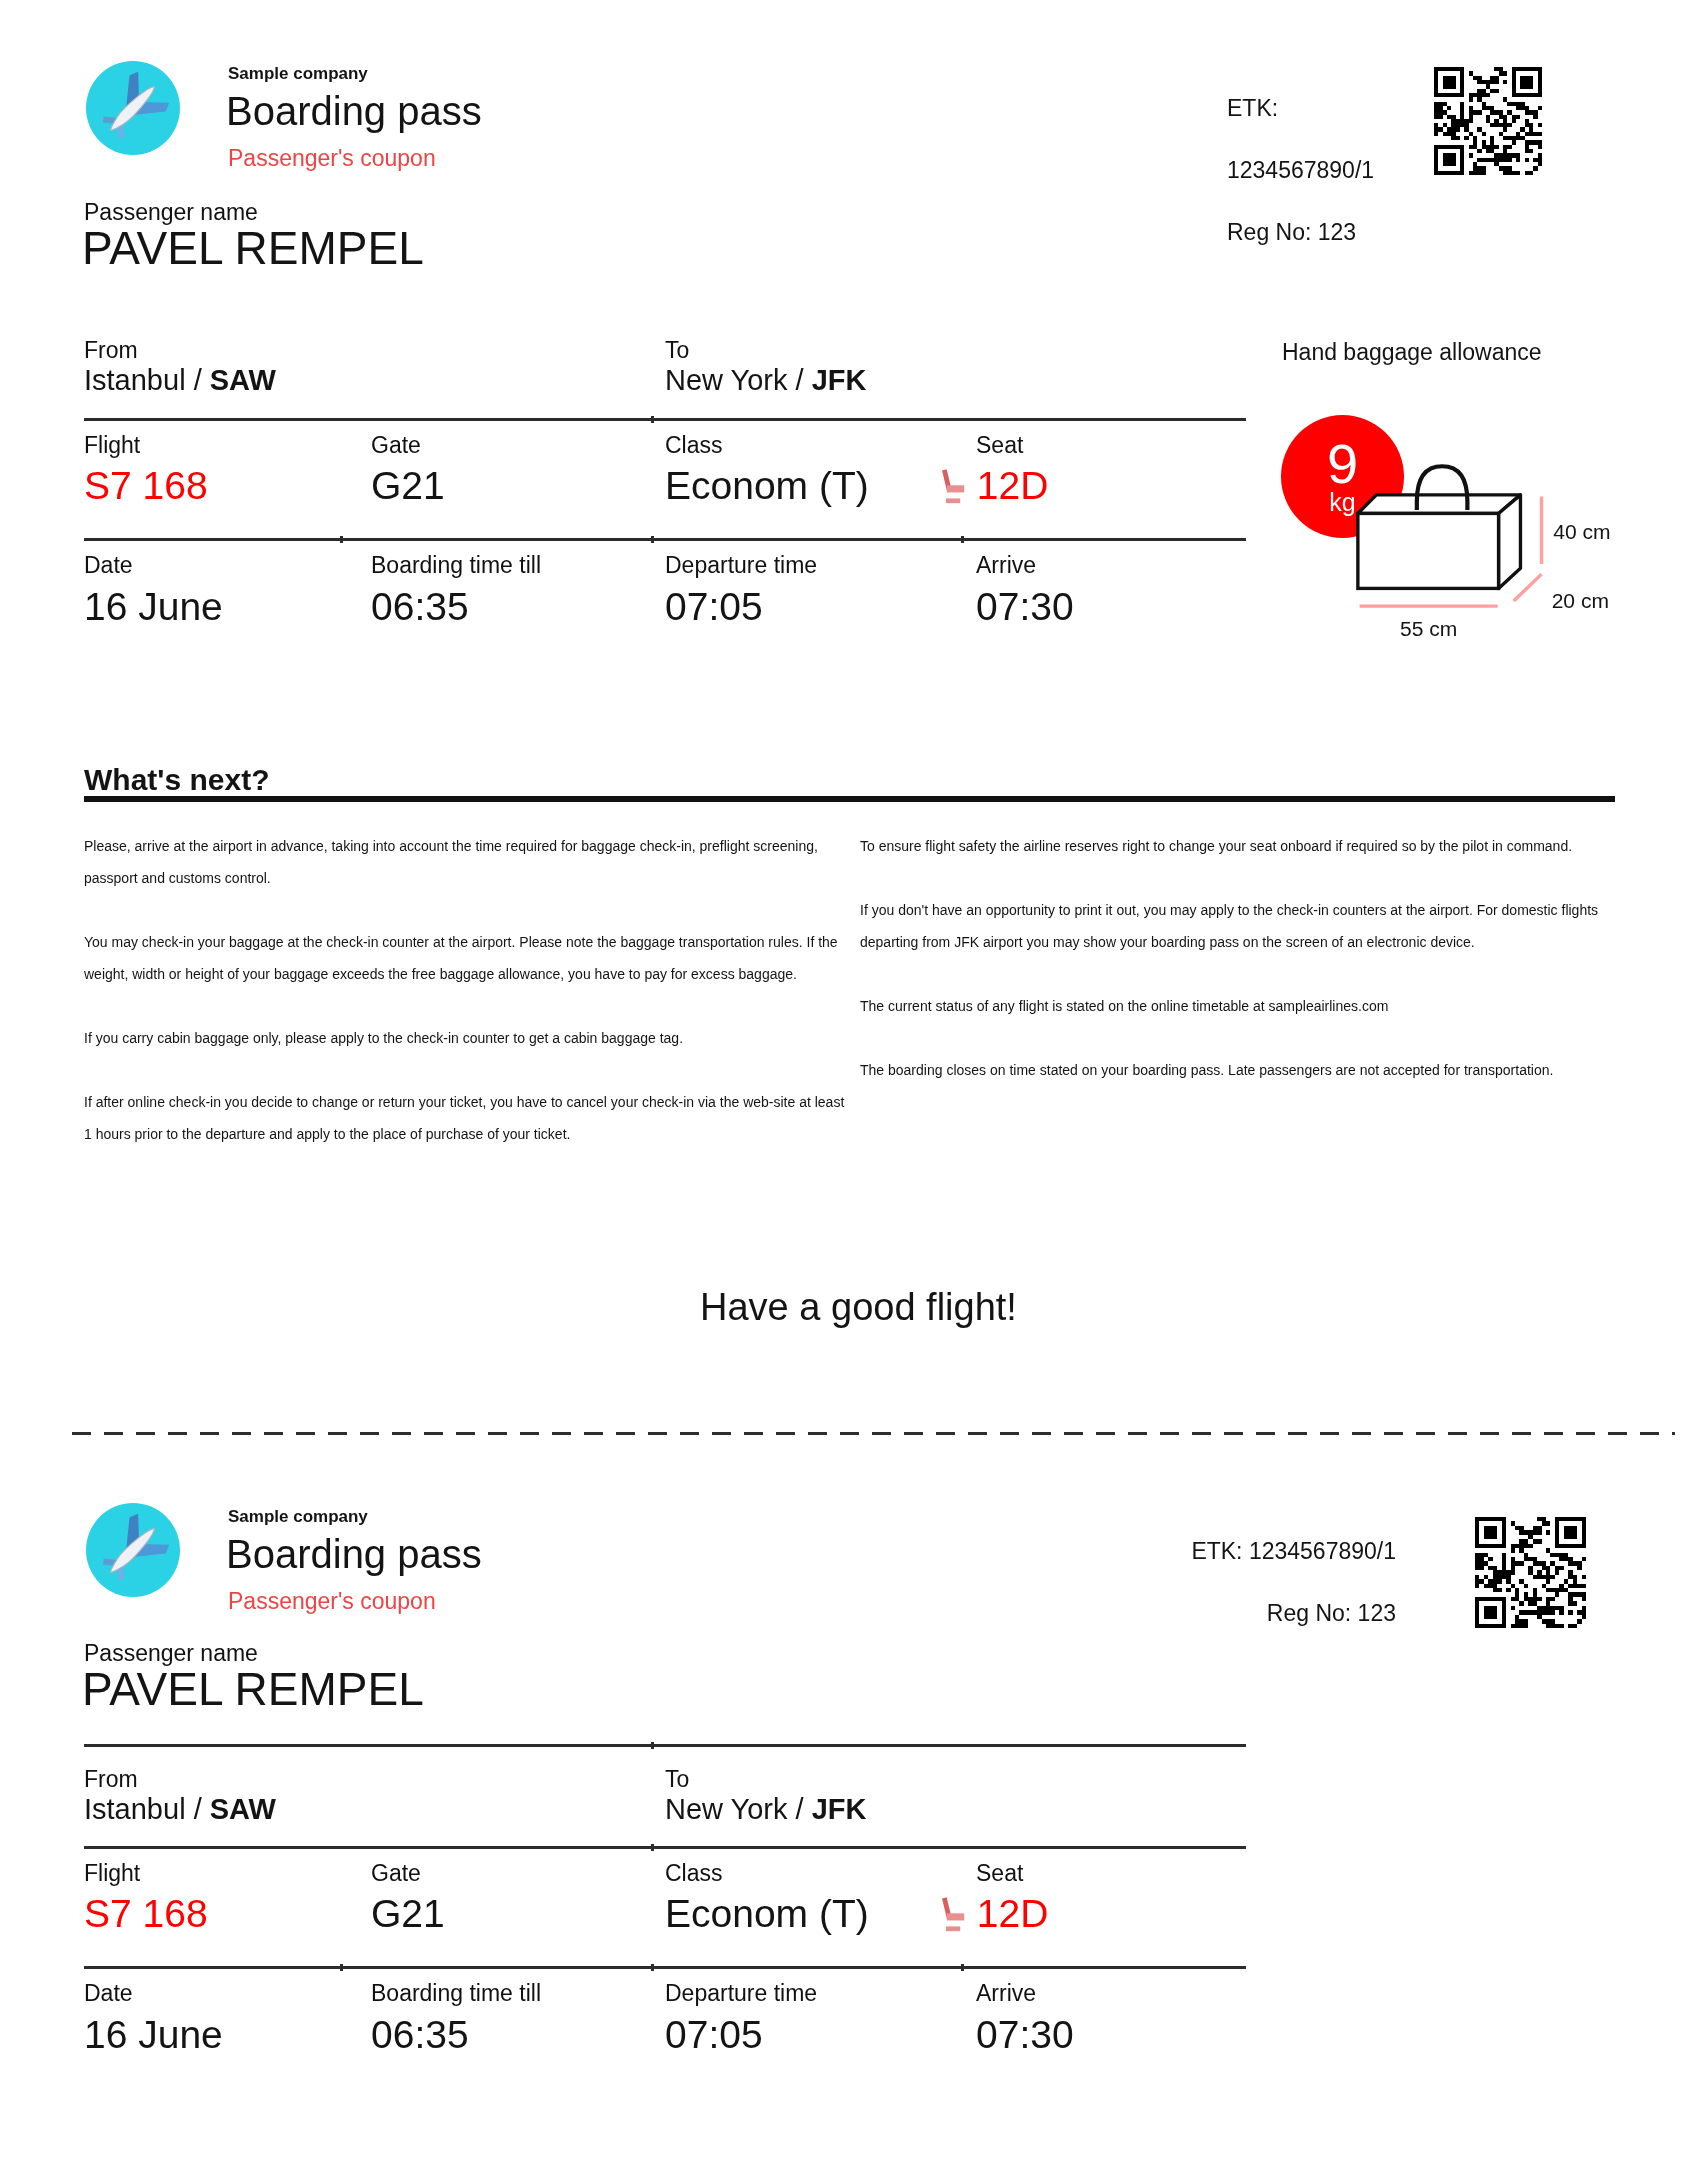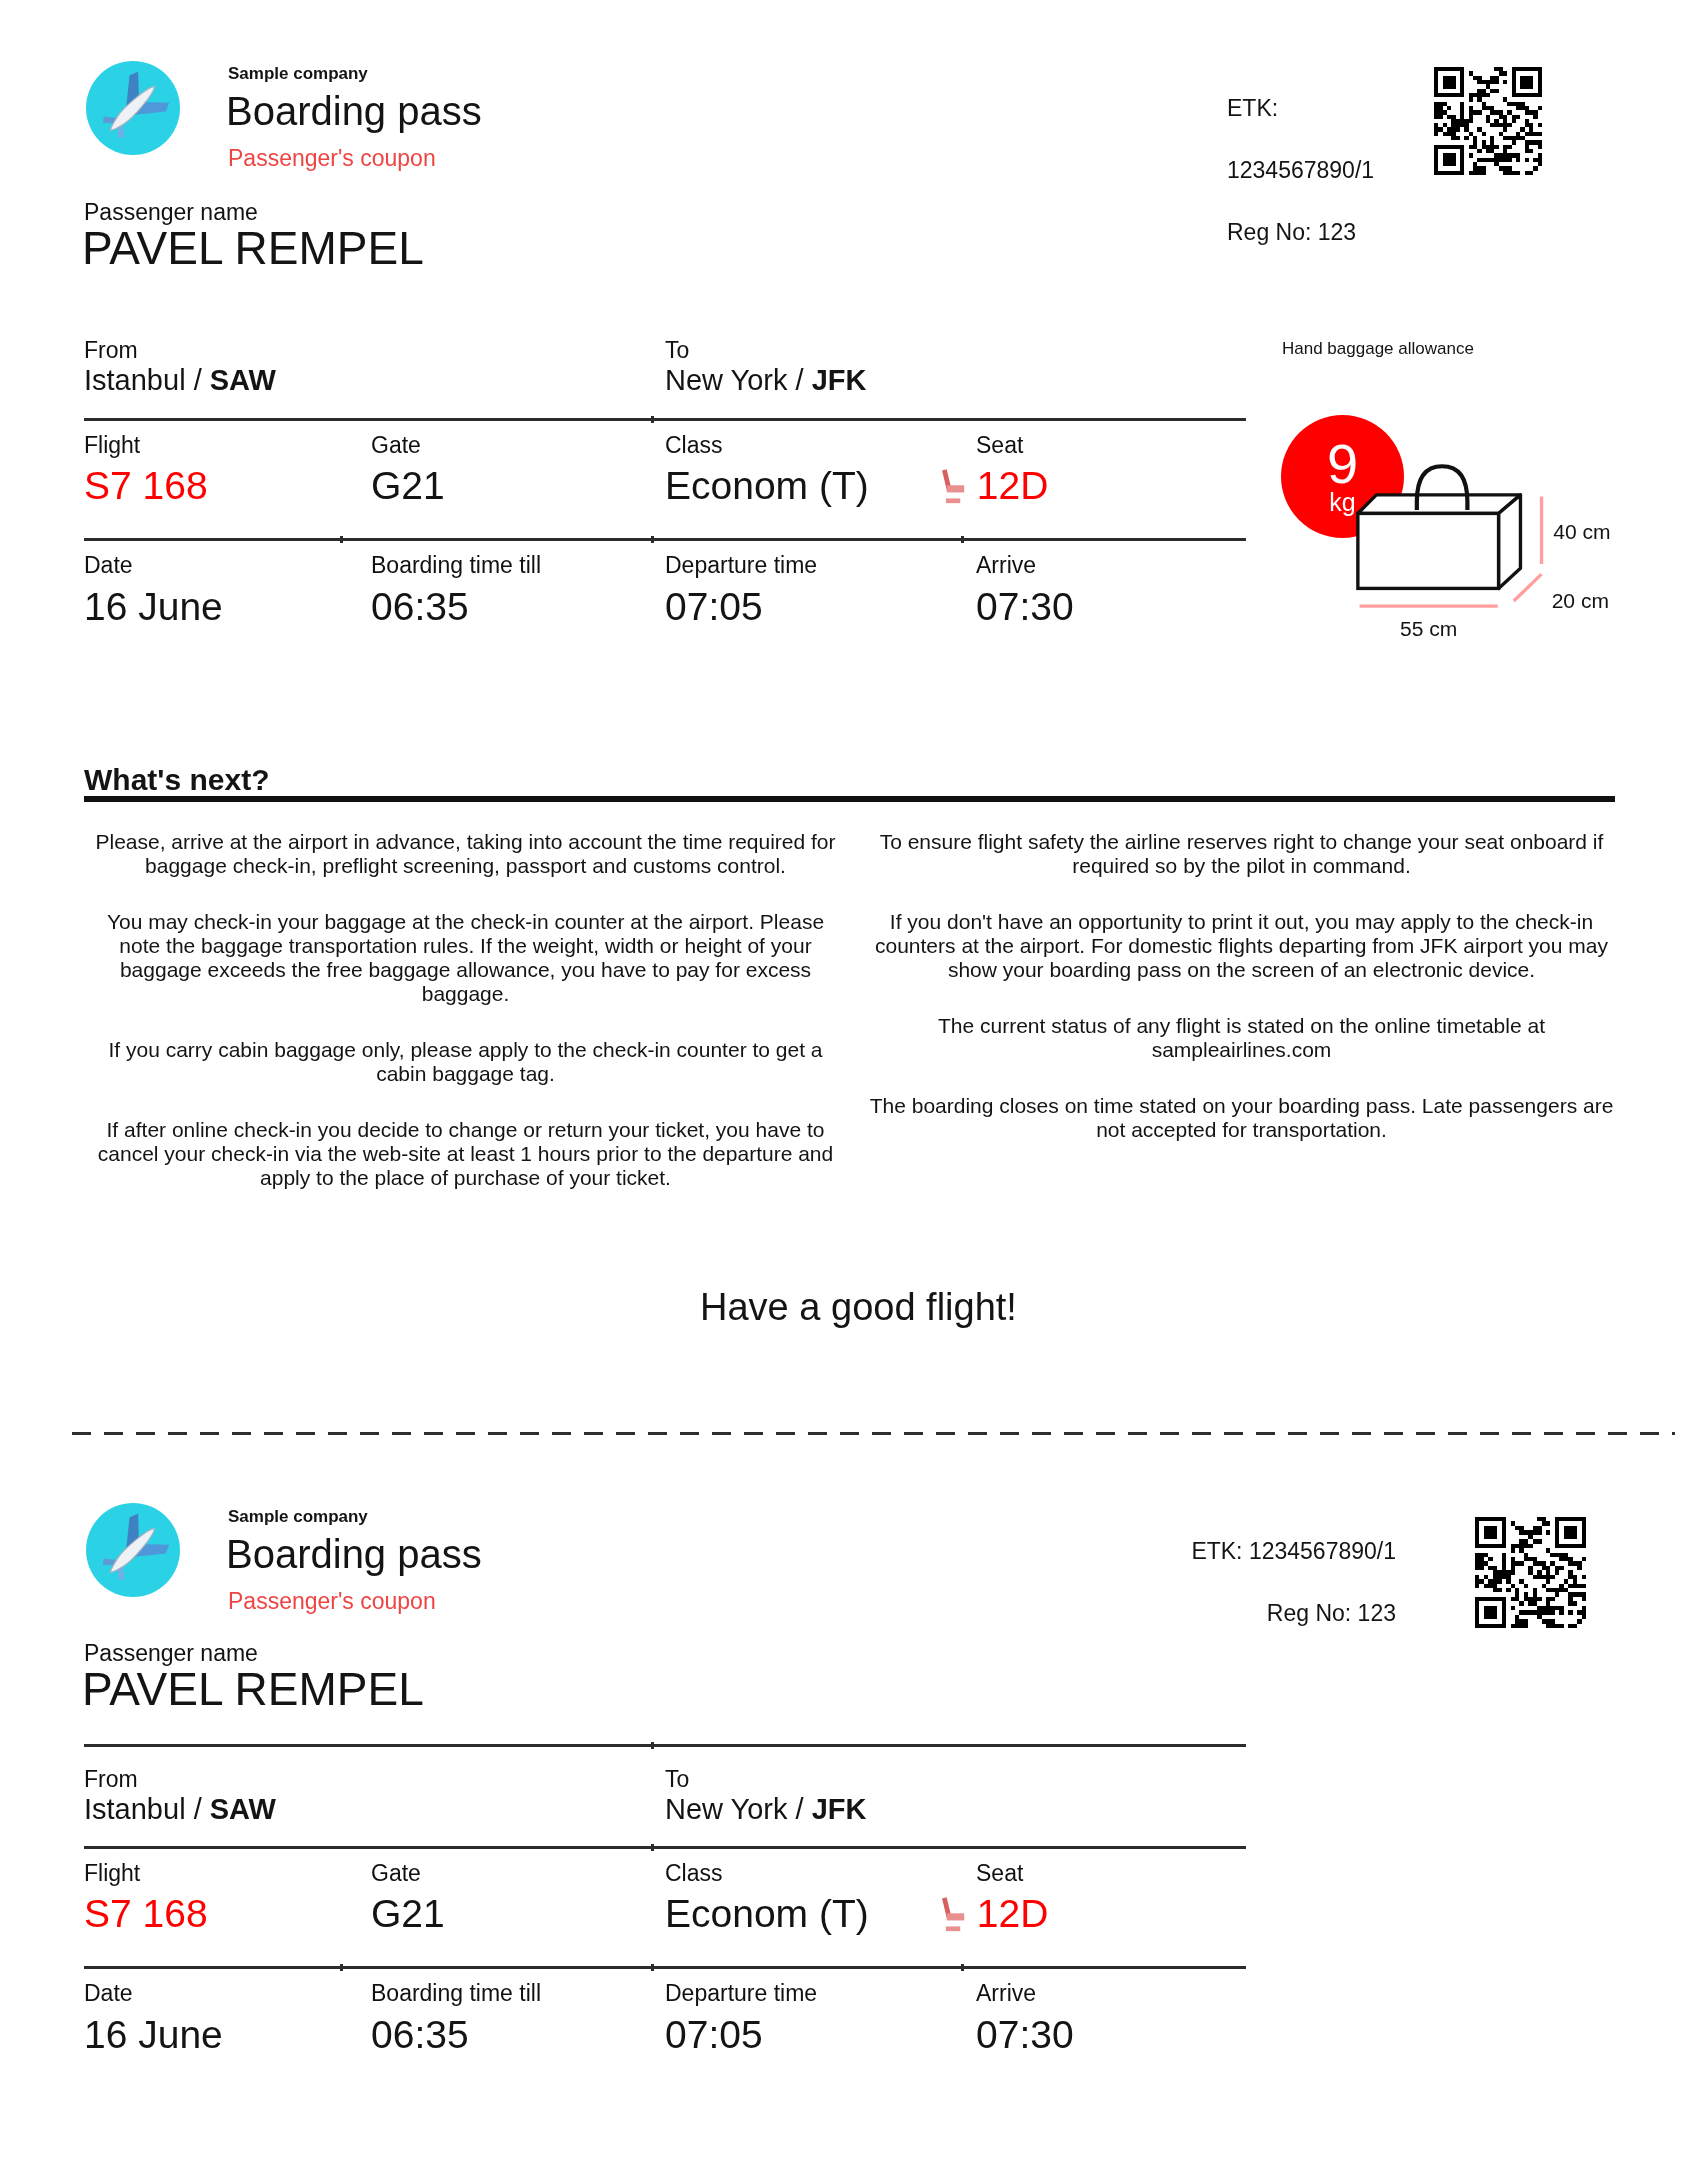--- a/index.html
+++ b/index.html
@@ -19,24 +19,24 @@
   .small-label{font-size:23px;color:#111;}
   .value-sm{font-size:29px;}
   .value-sm b{font-weight:bold;}
   .value-lg{font-size:39px;}
   .red{color:#ff0000;}
   .name-big{font-size:46px;letter-spacing:0px;}
   .divider{height:2.5px;background:#2c2c2c;width:1162px;left:84px;}
   .tick{position:absolute;width:2.5px;height:7.6px;top:-2.5px;background:#2c2c2c;}
   .rule-thick{height:5.9px;background:#111;}
   .h2{font-size:30px;font-weight:bold;}
-  .col p{font-size:21px;line-height:24px;margin:0 0 32px 0;text-align:center;}
+  .col p{font-size:14px;line-height:32px;margin:0 0 32px 0;}
   .farewell{width:1687px;text-align:center;font-size:38px;}
   .dashed{height:2.5px;background:repeating-linear-gradient(90deg,#2e2e2e 0 18.6px,transparent 18.6px 32px);}
-  .bag-title{font-size:17px;}
+  .bag-title{font-size:23px;}
   .kg-circle{width:123px;height:123px;border-radius:50%;background:#fe0000;color:#fff;
     display:flex;flex-direction:column;align-items:center;justify-content:center;z-index:1;}
   .kg-circle .w{font-size:56px;line-height:51px;}
   .kg-circle .u{font-size:25px;line-height:27px;}
   .seat-val{display:flex;align-items:flex-end;gap:11.8px;}
   .seat-val svg{margin-bottom:3.4px;}
   .qr svg{display:block;width:100%;height:100%;}
 </style>
 </head>
 <body>

